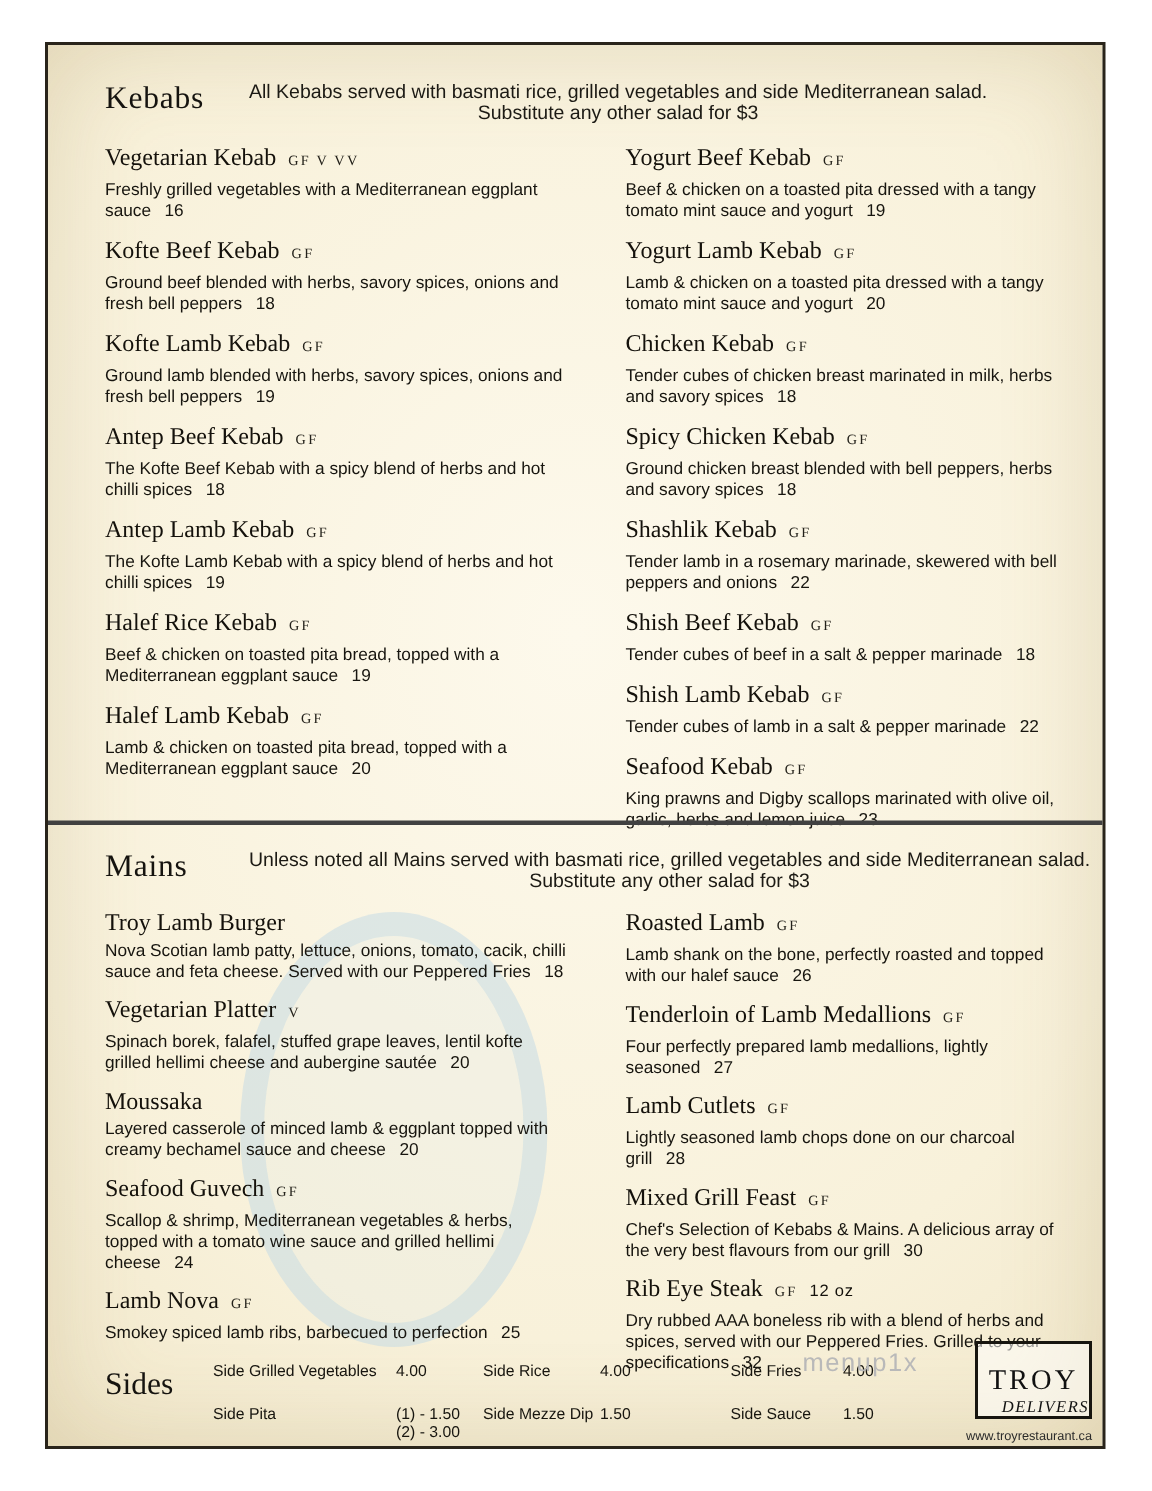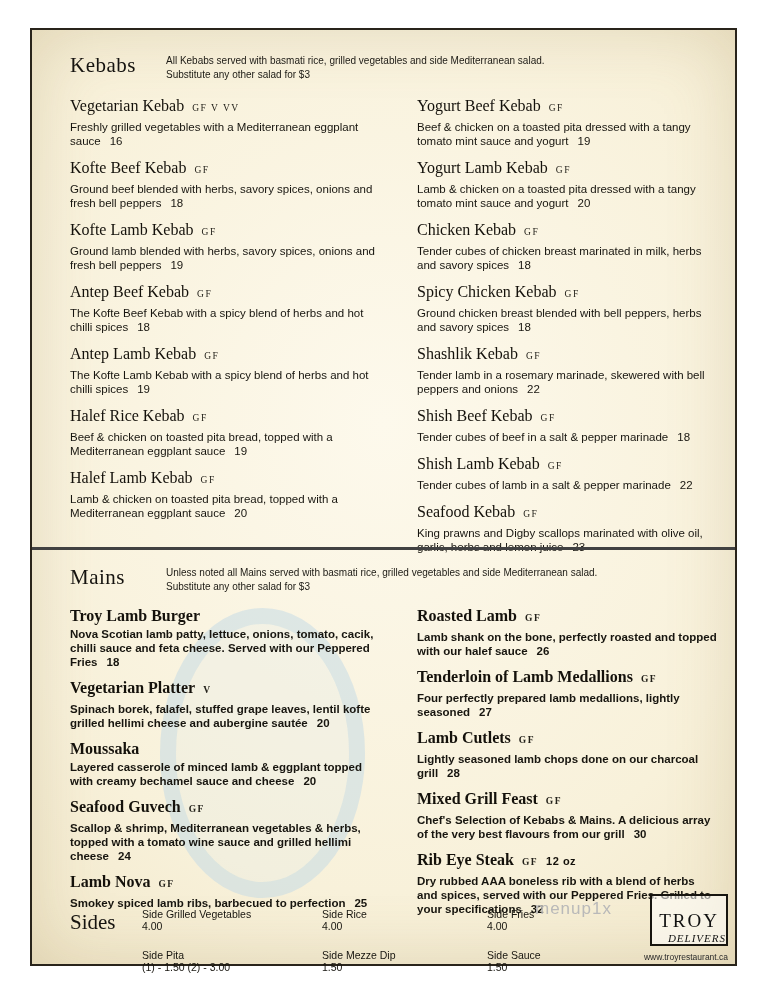--- a/index.html
+++ b/index.html
@@ -14,42 +14,42 @@
 
   .sec { position:absolute; left:0; right:0; }
   .sec-kebabs { top:0; height:517px; }
   .divider { position:absolute; top:517px; left:0; width:100%; height:3px; background:#414141; }
   .sec-mains { top:520px; height:346px; }
   .sec-sides { top:866px; bottom:0; }
 
   .sec-head { display:flex; align-items:flex-start; padding:22px 38px 0 38px; }
   .sec-mains .sec-head { padding-top:14px; }
   .sec-title { font-family:"Liberation Serif", serif; font-weight:normal; font-size:21px; line-height:26px; color:#15130f; min-width:96px; letter-spacing:0.5px; }
-  .note { flex:1; text-align:left; font-size:10px; line-height:14px; color:#1c1a14; padding-right:60px; padding-top:2px; }
+  .note { flex:1; text-align:center; font-size:13px; line-height:14px; color:#1c1a14; padding-right:60px; padding-top:2px; }
   .note-line { white-space:nowrap; }
 
   .cols { display:flex; padding:14px 0 0 38px; }
-  .sec-mains .cols { padding-top:12px;font-weight:bold; }
+  .sec-mains .cols { padding-top:12px; }
   .col-l { width:332px; }
   .col-r { width:308px; margin-left:15px; }
 
   .item { margin-bottom:10px; }
   .sec-mains .item { margin-bottom:9px; }
   .iname { font-family:"Liberation Serif", serif; font-size:16px; line-height:19px; color:#14110b; margin-bottom:2px; }
   .tags { font-size:9.5px; letter-spacing:1.5px; margin-left:8px; color:#23211a; }
   .size { font-size:11px; margin-left:8px; letter-spacing:0.5px; color:#14110b; font-family:"Liberation Sans", sans-serif; }
   .tags:empty, .size:empty, .price:empty { display:none; }
   .desc { font-size:11.5px; line-height:14px; color:#17150f; }
   .col-l .desc { max-width:310px; }
   .col-r .desc { max-width:300px; }
   .price { margin-left:9px; }
 
   .sides-title { position:absolute; left:38px; top:14px; font-family:"Liberation Serif", serif; font-weight:normal; font-size:21px; color:#15130f; }
   .sides-grid { position:absolute; left:110px; top:12px; display:grid; grid-template-columns:180px 165px 158px; row-gap:17px; font-size:10.5px; color:#17150f; }
-  .scell { display:flex; align-items:baseline;flex-direction:column; }
+  .scell { display:flex; align-items:baseline; }
   .slabel { display:inline-block; flex:none; }
   .scell:nth-of-type(3n+1) .slabel { width:122px; }
   .scell:nth-of-type(3n+2) .slabel { width:78px; }
   .scell:nth-of-type(3n)   .slabel { width:75px; }
 
   .wm-circle { position:absolute; left:128px; top:578px; width:205px; height:290px; border-radius:50%;
     border:16px solid rgba(184,213,226,0.38); background:rgba(214,233,240,0.16); pointer-events:none; }
   .wm-text { position:absolute; left:503px; top:869px; font-size:17px; letter-spacing:1px; color:#b9b9b9; }
   .logo { position:absolute; left:618px; top:864px; width:78px; height:52px; border:2px solid #17150f; text-align:center; padding-top:15px; background:rgba(255,255,255,0.55); }
   .logo-troy { font-family:"Liberation Serif", serif; font-size:19px; line-height:20px; letter-spacing:2px; color:#111; }

